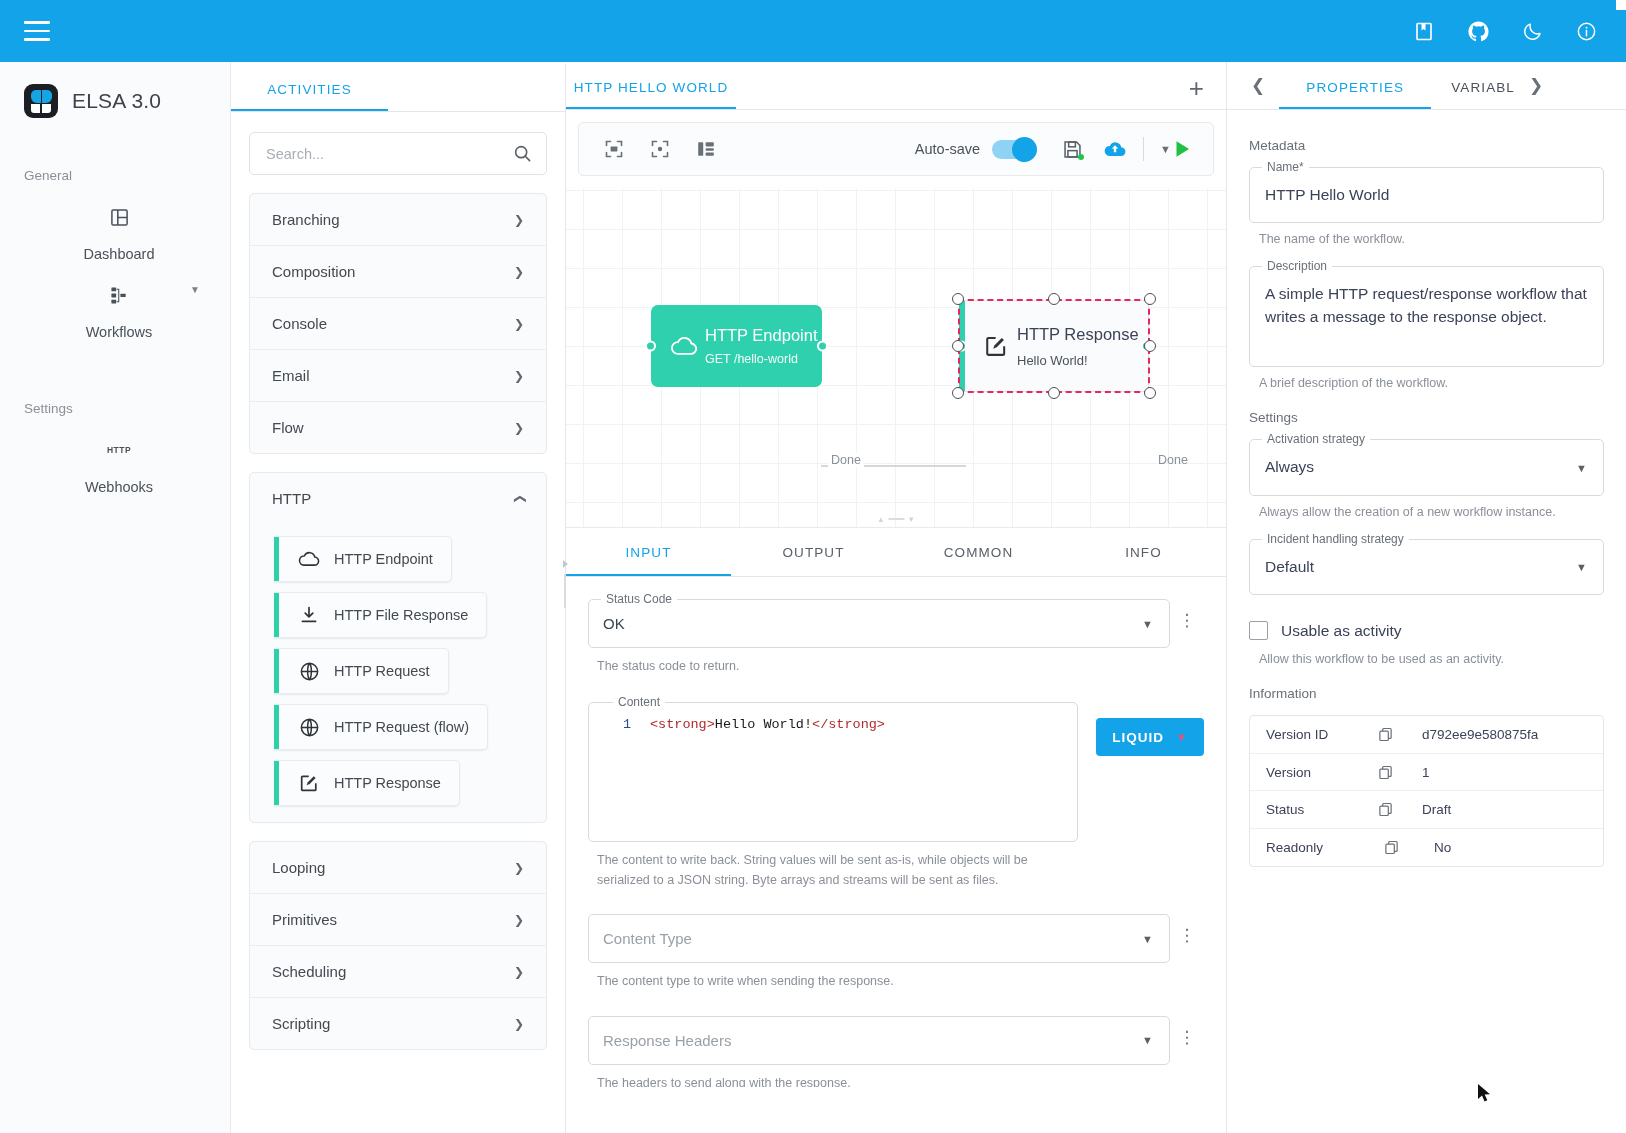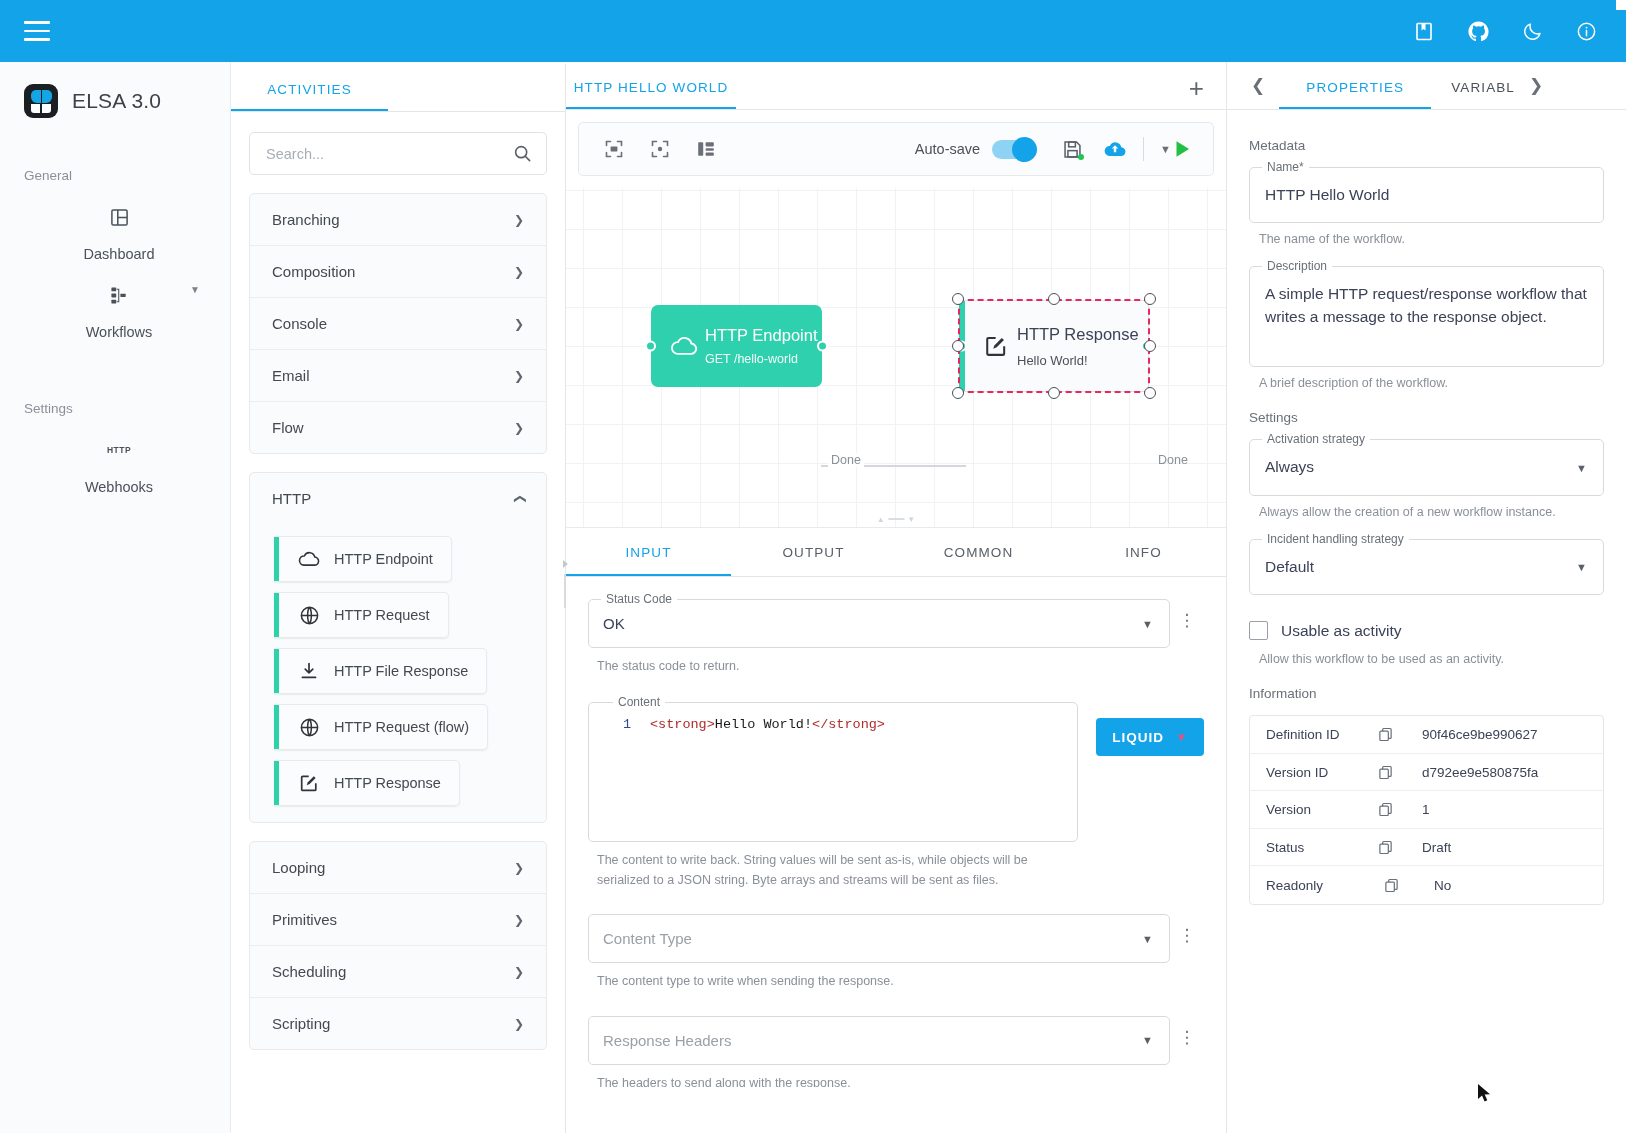--- a/index.html
+++ b/index.html
@@ -376,35 +376,35 @@
           <span class="ico">
             <svg width="22" height="16" viewBox="0 0 24 17" fill="none" stroke="#2f3439" stroke-width="1.7" stroke-linejoin="round">
               <path d="M6.4 15.2h11.4a4.4 4.4 0 0 0 .5-8.8A6 6 0 0 0 6.9 5.2a4.9 4.9 0 0 0-.5 10z"></path>
             </svg>
           </span>
           <span class="lbl">HTTP Endpoint</span>
         </div>
         <div class="act-card">
           <span class="bar"></span>
           <span class="ico">
+            <svg width="20" height="20" viewBox="0 0 20 20" fill="none" stroke="#2f3439" stroke-width="1.7" stroke-linecap="round" stroke-linejoin="round">
+              <path d="M10 2.5v9M6.2 8.2 10 11.8l3.8-3.6M3.4 16.3h13.2"></path>
+            </svg>
+          </span>
+          <span class="lbl">HTTP File Response</span>
+        </div>
+        <div class="act-card">
+          <span class="bar"></span>
+          <span class="ico">
             <svg width="21" height="21" viewBox="0 0 22 22" fill="none" stroke="#2f3439" stroke-width="1.6">
               <circle cx="11" cy="11" r="8.5"></circle>
                 <path d="M2.5 11h17M11 2.5c2.6 2.6 2.6 14 0 17M11 2.5c-2.6 2.6-2.6 14 0 17"></path>
             </svg>
           </span>
           <span class="lbl">HTTP Request</span>
-        </div>
-        <div class="act-card">
-          <span class="bar"></span>
-          <span class="ico">
-            <svg width="20" height="20" viewBox="0 0 20 20" fill="none" stroke="#2f3439" stroke-width="1.7" stroke-linecap="round" stroke-linejoin="round">
-              <path d="M10 2.5v9M6.2 8.2 10 11.8l3.8-3.6M3.4 16.3h13.2"></path>
-            </svg>
-          </span>
-          <span class="lbl">HTTP File Response</span>
         </div>
         <div class="act-card">
           <span class="bar"></span>
           <span class="ico">
             <svg width="21" height="21" viewBox="0 0 22 22" fill="none" stroke="#2f3439" stroke-width="1.6">
               <circle cx="11" cy="11" r="8.5"></circle>
                 <path d="M2.5 11h17M11 2.5c2.6 2.6 2.6 14 0 17M11 2.5c-2.6 2.6-2.6 14 0 17"></path>
             </svg>
           </span>
           <span class="lbl">HTTP Request (flow)</span>
@@ -653,30 +653,20 @@
       <div class="checkrow">
         <span class="checkbox"></span>
         <span class="cl">Usable as activity</span>
       </div>
       <div class="rp-hint" style="margin-top:12px">Allow this workflow to be used as an activity.</div>
 
       <div class="rp-section" style="margin-top:4px">Information</div>
 
       <div class="info-table">
         <div class="info-row">
-          <span class="info-k">Definition ID</span>
-          <span class="info-copy">
-            <svg width="15" height="15" viewBox="0 0 16 16" fill="none" stroke="#6a7078" stroke-width="1.3">
-                <rect x="5" y="1.6" width="9" height="10.6" rx="1"></rect>
-                <rect x="2" y="4.4" width="9" height="10" rx="1" fill="#fff"></rect>
-              </svg>
-          </span>
-          <span class="info-v">90f46ce9be990627</span>
-        </div>
-        <div class="info-row">
           <span class="info-k">Version ID</span>
           <span class="info-copy">
             <svg width="15" height="15" viewBox="0 0 16 16" fill="none" stroke="#6a7078" stroke-width="1.3">
                 <rect x="5" y="1.6" width="9" height="10.6" rx="1"></rect>
                 <rect x="2" y="4.4" width="9" height="10" rx="1" fill="#fff"></rect>
               </svg>
           </span>
           <span class="info-v">d792ee9e580875fa</span>
         </div>
         <div class="info-row">

